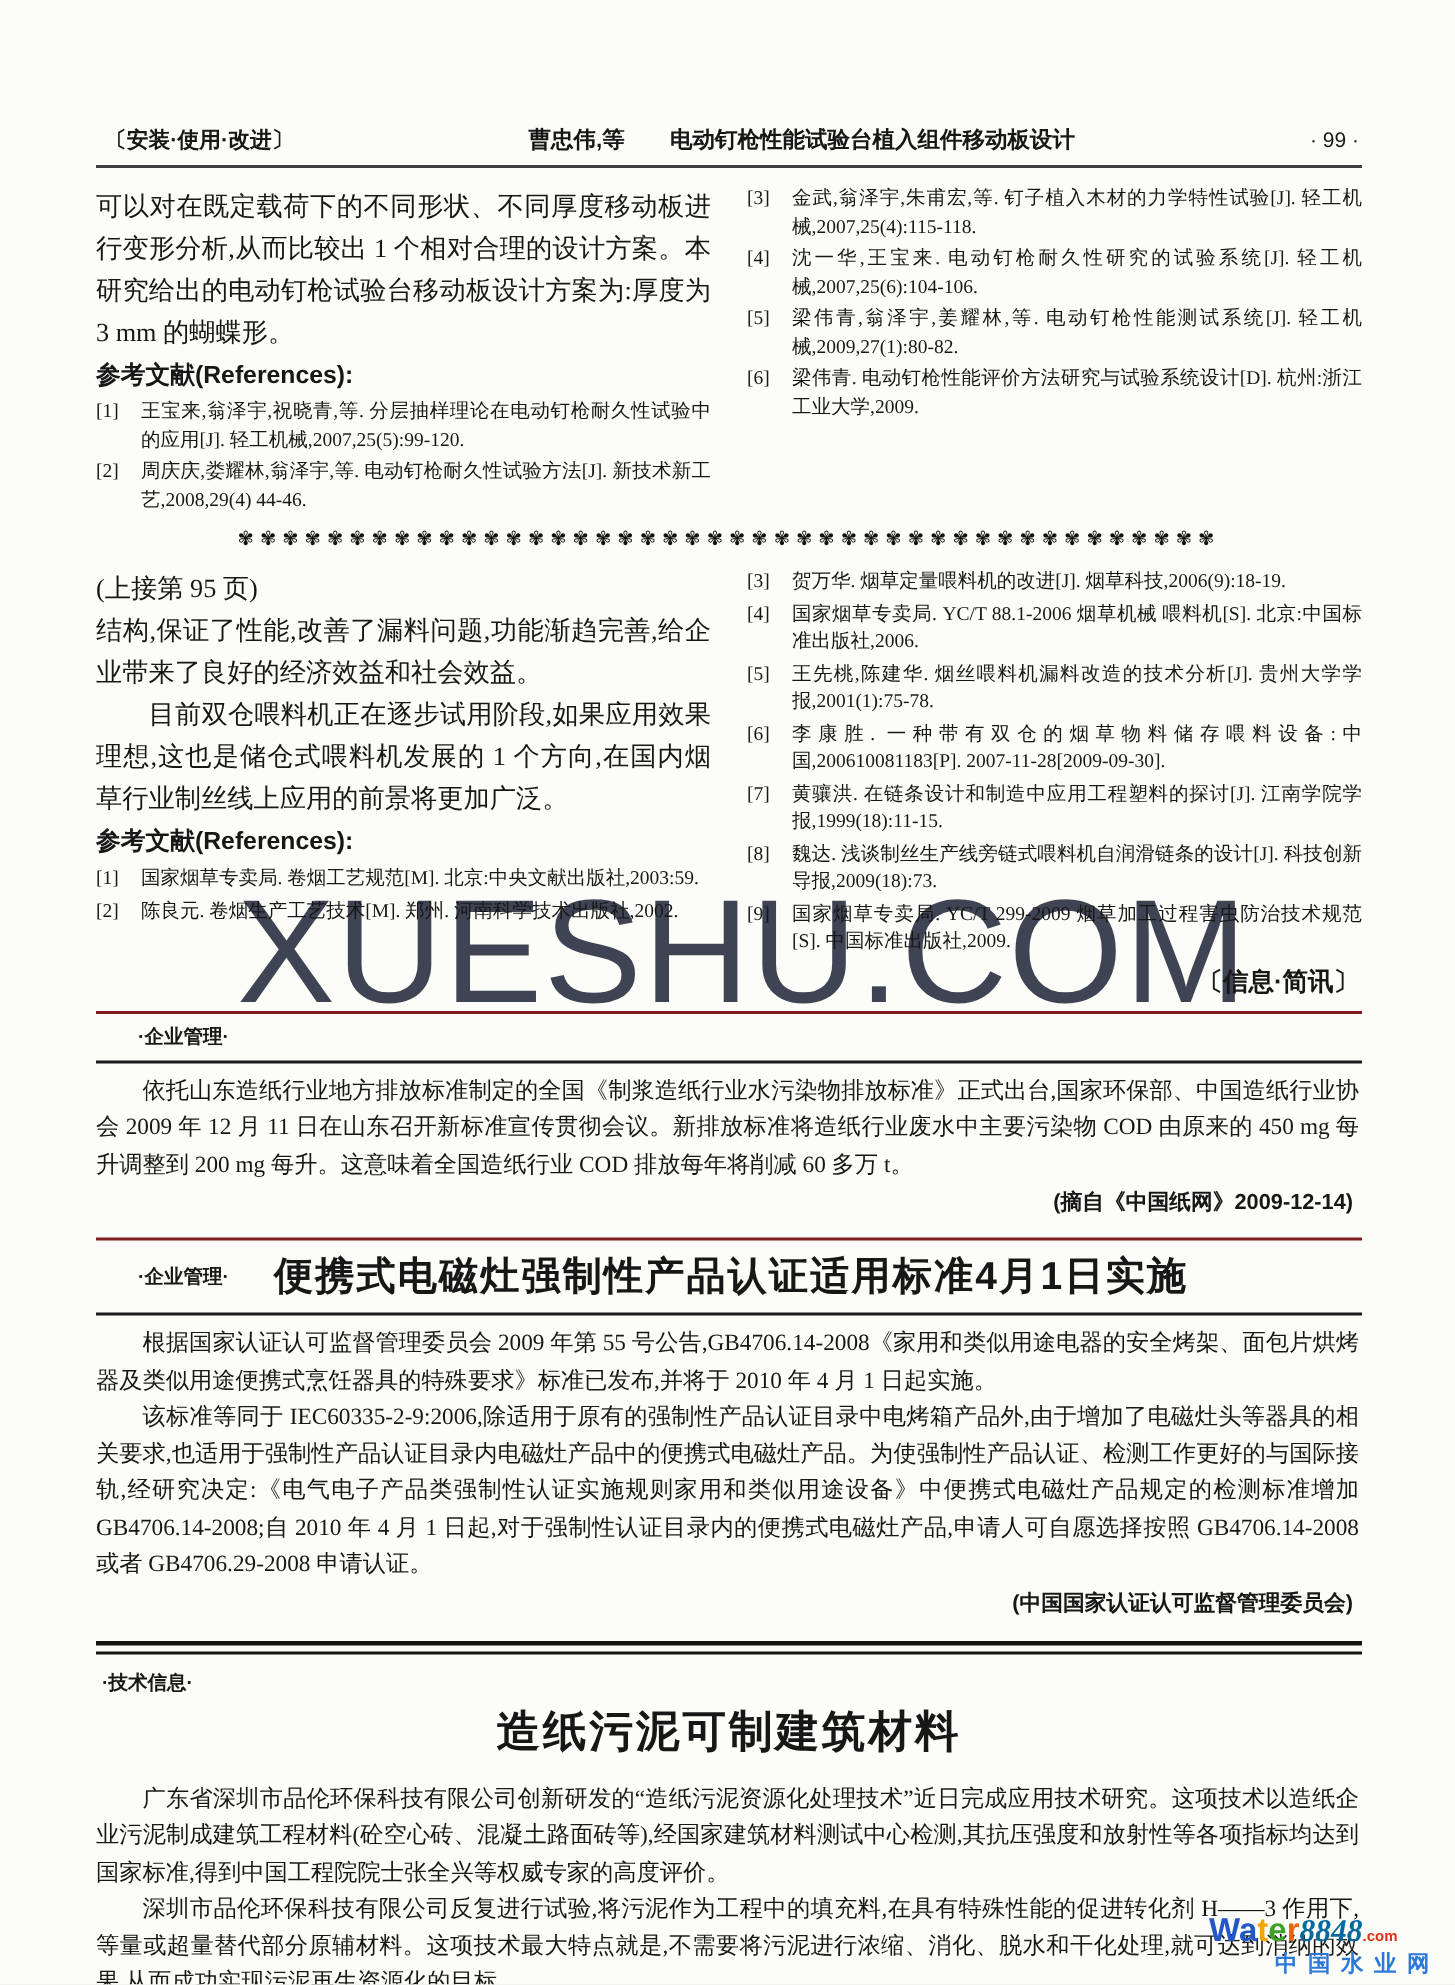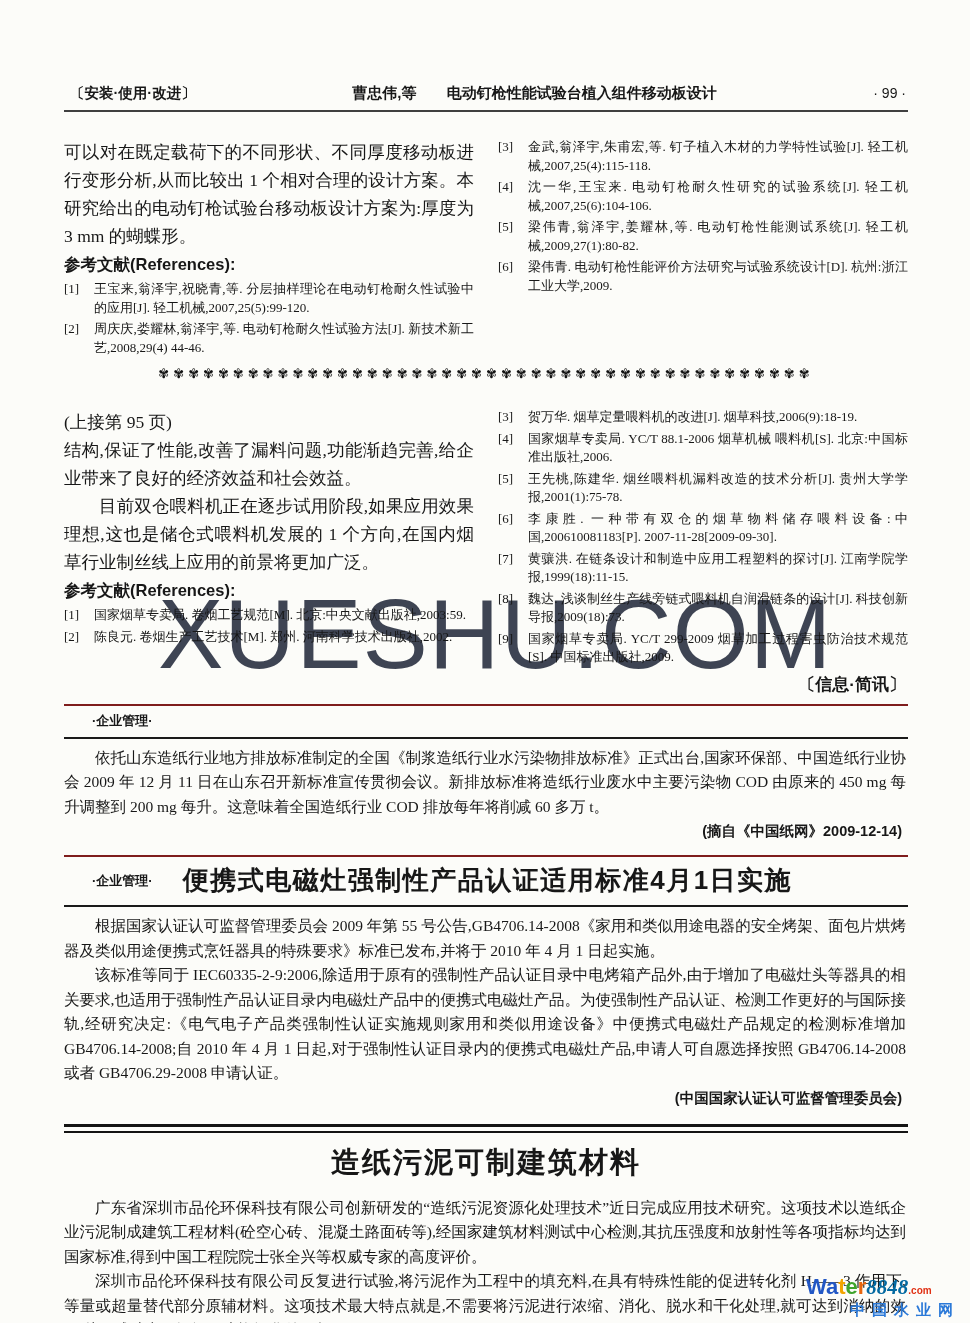--- a/index.html
+++ b/index.html
@@ -21,21 +21,21 @@
   .running-header{
     display:flex; align-items:baseline; justify-content:space-between;
     font-family:"Liberation Sans","DejaVu Sans",sans-serif;
     font-weight:700; font-size:14.5px; padding:0 2px 7px 6px;
     border-bottom:2px solid #404040;
   }
   .hdr-center{flex:1; text-align:center; font-size:15px;}
   .hdr-center .authors{margin-right:26px;}
   .hdr-right{font-weight:400; font-size:14px;}
   
-  .two-col{display:flex; gap:24px; margin-top:26px;}
+  .two-col{display:flex; gap:24px; margin-top:11px;}
   .col{flex:1; min-width:0;}
   .sec-body{font-size:17.5px; line-height:28px; text-align:justify; margin:0;}
   .sec-body.indent{text-indent:2em;}
   .continued-note{font-size:17.5px; line-height:28px; margin:0;}
   .ref-head{font-size:16.5px; font-weight:700; margin:4px 0 4px;
     font-family:"Liberation Sans","DejaVu Sans",sans-serif;}
   .ref{display:flex; font-size:13px; line-height:18.5px; margin-bottom:3px; text-align:justify;}
   .ref .ref-num{flex:0 0 30px;}
   .ref .ref-body{flex:1;}
   .column-tag{font-family:"Liberation Sans","DejaVu Sans",sans-serif;
@@ -194,20 +194,21 @@
       <div class="news-body">
         <p>根据国家认证认可监督管理委员会 2009 年第 55 号公告,GB4706.14-2008《家用和类似用途电器的安全烤架、面包片烘烤器及类似用途便携式烹饪器具的特殊要求》标准已发布,并将于 2010 年 4 月 1 日起实施。</p>
         <p>该标准等同于 IEC60335-2-9:2006,除适用于原有的强制性产品认证目录中电烤箱产品外,由于增加了电磁灶头等器具的相关要求,也适用于强制性产品认证目录内电磁灶产品中的便携式电磁灶产品。为使强制性产品认证、检测工作更好的与国际接轨,经研究决定:《电气电子产品类强制性认证实施规则家用和类似用途设备》中便携式电磁灶产品规定的检测标准增加 GB4706.14-2008;自 2010 年 4 月 1 日起,对于强制性认证目录内的便携式电磁灶产品,申请人可自愿选择按照 GB4706.14-2008 或者 GB4706.29-2008 申请认证。</p>
       </div>
       <div class="attr">(中国国家认证认可监督管理委员会)</div>
     </div>
 
     <div class="double-rule"></div>
 
     <div>
+      <div class="tech-cat">·技术信息·</div>
       <div class="tech-title">造纸污泥可制建筑材料</div>
       <div class="news-body">
         <p>广东省深圳市品伦环保科技有限公司创新研发的“造纸污泥资源化处理技术”近日完成应用技术研究。这项技术以造纸企业污泥制成建筑工程材料(砼空心砖、混凝土路面砖等),经国家建筑材料测试中心检测,其抗压强度和放射性等各项指标均达到国家标准,得到中国工程院院士张全兴等权威专家的高度评价。</p>
         <p>深圳市品伦环保科技有限公司反复进行试验,将污泥作为工程中的填充料,在具有特殊性能的促进转化剂 H——3 作用下,等量或超量替代部分原辅材料。这项技术最大特点就是,不需要将污泥进行浓缩、消化、脱水和干化处理,就可达到消纳的效果,从而成功实现污泥再生资源化的目标。</p>
       </div>
 
     </div>
 
   </div>
 

